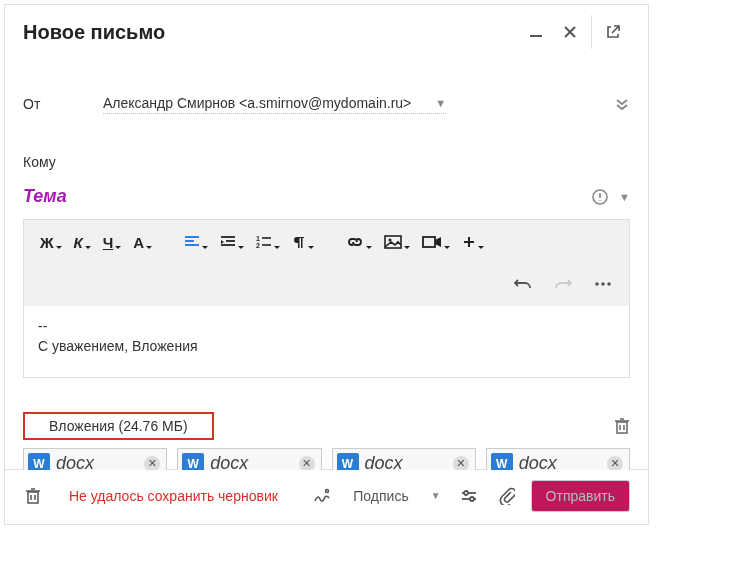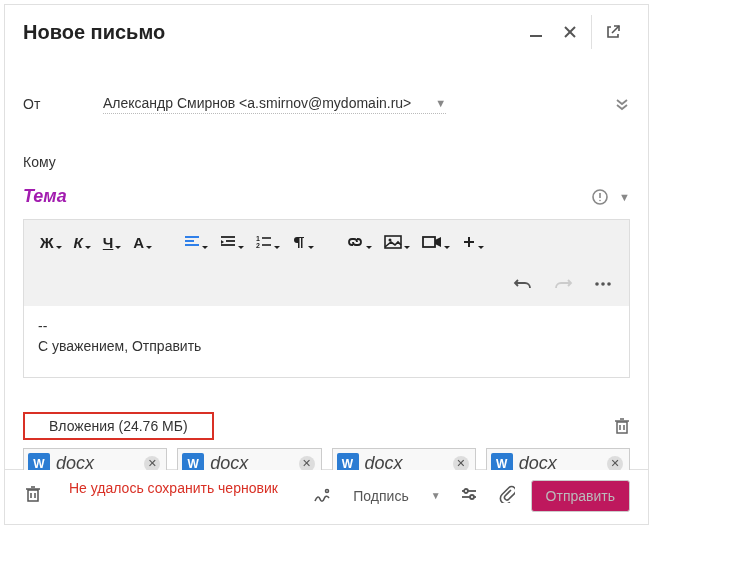--- a/index.html
+++ b/index.html
@@ -228,20 +228,21 @@
     margin-left: 6px;
   }
   .attach-separator {
     height: 1px;
     background: #e0e0e0;
     margin-top: -1px;
   }
   
   .footer {
     display: flex;
+    align-items: center;
     padding: 10px 18px 12px 14px;
     gap: 10px;
   }
   .footer .ficon-btn {
     width: 28px;
     height: 28px;
     display: flex;
     align-items: center;
     justify-content: center;
     color: #555;
@@ -412,21 +413,21 @@
       <div class="tb-rbtn">
         <svg width="20" height="6" viewBox="0 0 20 6" fill="#555">
             <circle cx="4" cy="3" r="1.8"></circle>
             <circle cx="10" cy="3" r="1.8"></circle>
             <circle cx="16" cy="3" r="1.8"></circle>
           </svg>
       </div>
     </div>
     <div class="body-content">
       <div>--</div>
-      <div>С уважением, Отправить</div>
+      <div>С уважением, Вложения</div>
     </div>
   </div>
 
   <div class="attachments-head">
     <div class="attach-label">Вложения (24.76 МБ)</div>
     <div class="trash-right">
       <svg width="16" height="18" viewBox="0 0 16 18" fill="none" stroke="#666" stroke-width="1.5">
           <rect x="3" y="5" width="10" height="11"></rect>
           <line x1="1" y1="4" x2="15" y2="4"></line>
           <line x1="6" y1="2" x2="10" y2="2"></line>

